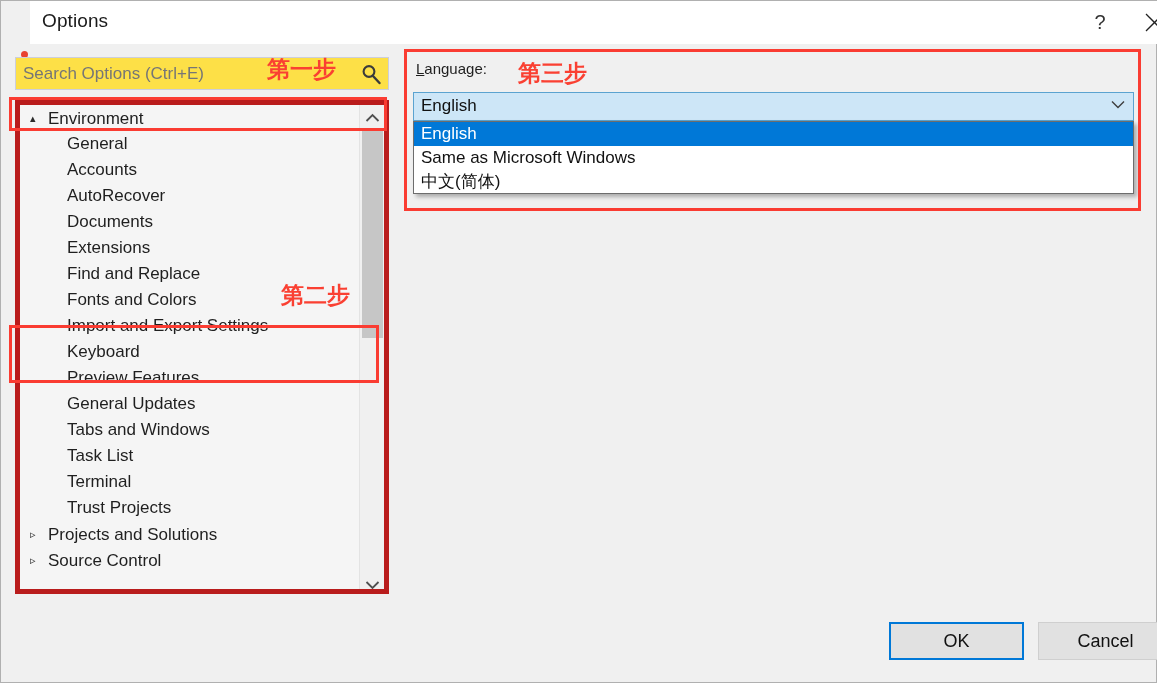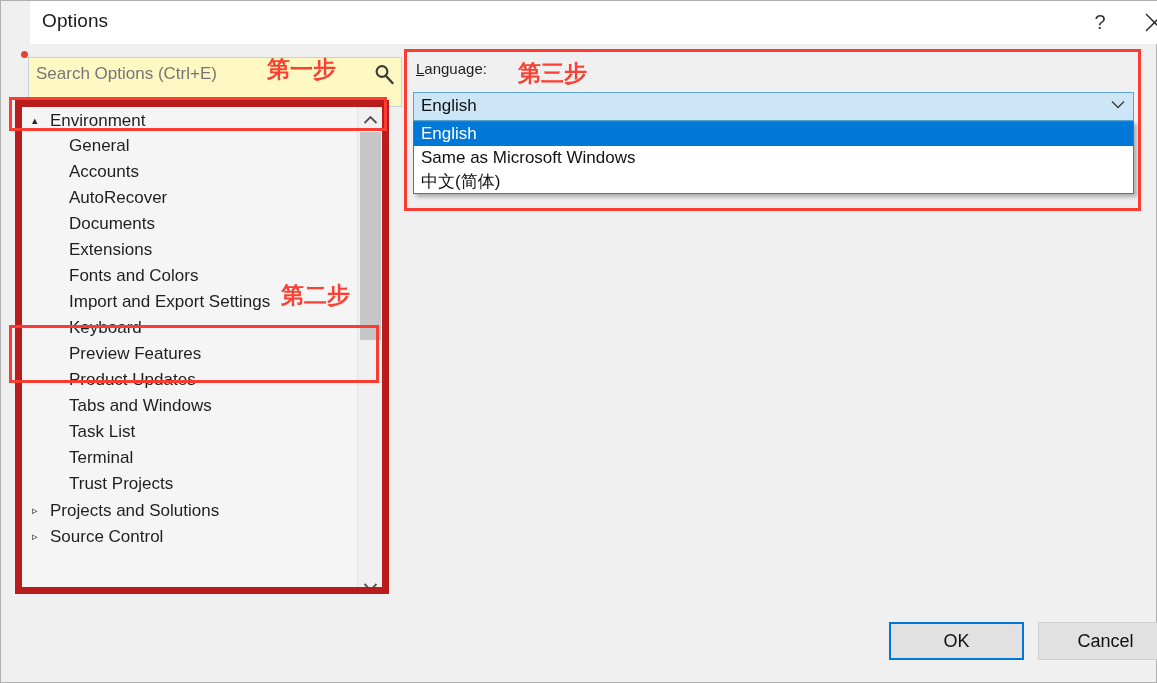--- a/index.html
+++ b/index.html
@@ -33,22 +33,22 @@
     color: #333; background: transparent; border: none;
     font-family: "Liberation Sans", sans-serif;
   }
   #help-button { right: 62px; font-size: 20px; }
   #close-button { right: 8px; }
   #close-button svg { display: block; }
 
   
   #search-wrap {
     position: absolute; left: 14px; top: 56px;
-    width: 374px; height: 50px;
-    background: #fef9c3; border: 1px solid #cccedb; margin-left: 13px;
+    width: 374px; height: 33px;
+    background: #fde047; border: 1px solid #cccedb;
   }
   #search-input {
     position: absolute; left: 0; top: 0;
     width: 340px; height: 31px;
     border: none; outline: none; background: transparent;
     font-family: "Liberation Sans", sans-serif;
     font-size: 17px; color: #717171; padding-left: 7px;
   }
   #search-input::placeholder { color: #767676; opacity: 1; }
   #search-icon {
@@ -57,21 +57,21 @@
   }
   #search-dot {
     position: absolute; left: 20px; top: 50px;
     width: 7px; height: 7px; border-radius: 50%;
     background: #e8422f;
   }
 
   #tree-panel {
     position: absolute; left: 14px; top: 99px;
     width: 374px; height: 494px;
-    background: #f5f5f5; border: 7px solid #b91c1c;
+    background: #f5f5f5; border: 5px solid #b91c1c;
     overflow: hidden;
   }
   .tree-row {
     position: relative;
     height: 26px; line-height: 26px;
     font-size: 17px; color: #1f1f1f;
     white-space: nowrap;
     padding-left: 10px;
   }
   .tree-row.child { padding-left: 47px; }
@@ -208,25 +208,26 @@
   </div>
 
   <div id="tree-panel">
     <div id="tree-rows">
         <div class="tree-row"><span class="tw">▴</span><span>Environment</span></div>
         <div class="tree-row child"><span>General</span></div>
         <div class="tree-row child"><span>Accounts</span></div>
         <div class="tree-row child"><span>AutoRecover</span></div>
         <div class="tree-row child"><span>Documents</span></div>
         <div class="tree-row child"><span>Extensions</span></div>
+        <div class="tree-row child"><span>Find and Replace</span></div>
         <div class="tree-row child"><span>Fonts and Colors</span></div>
         <div class="tree-row child"><span>Import and Export Settings</span></div>
         <div class="tree-row child"><span>Keyboard</span></div>
         <div class="tree-row child"><span>Preview Features</span></div>
-        <div class="tree-row child"><span>Product Updates</span></div>
+        <div class="tree-row child"><span>General Updates</span></div>
         <div class="tree-row child"><span>Tabs and Windows</span></div>
         <div class="tree-row child"><span>Task List</span></div>
         <div class="tree-row child"><span>Terminal</span></div>
         <div class="tree-row child"><span>Trust Projects</span></div>
         <div class="tree-row"><span class="tw">▹</span><span>Projects and Solutions</span></div>
         <div class="tree-row"><span class="tw">▹</span><span>Source Control</span></div>
       </div>
     <div id="tree-scrollbar">
       <div class="sb-arrow" id="sb-up">
         <svg width="15" height="10" viewBox="0 0 15 10">

